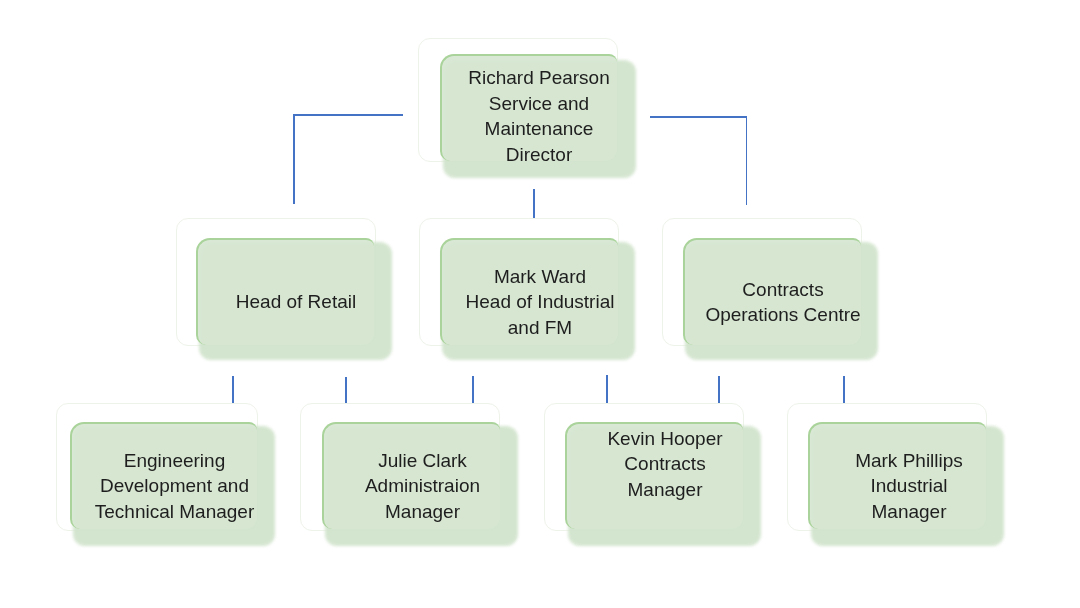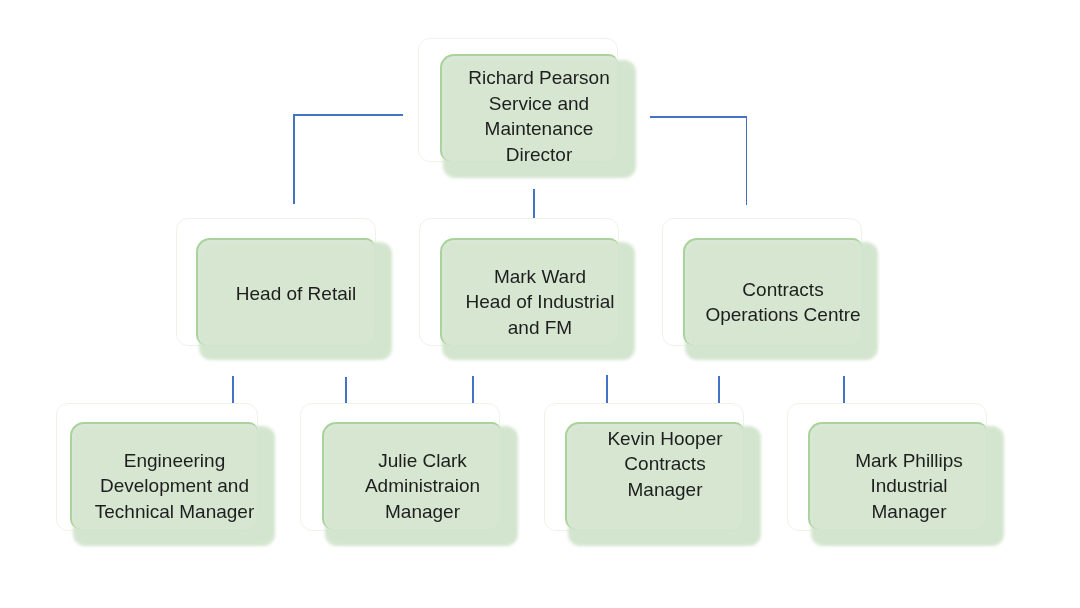--- a/index.html
+++ b/index.html
@@ -85,21 +85,21 @@
     <div class="label" style="left:430px; top:64px; width:218px; height:104px;">Richard Pearson
 Service and
 Maintenance
 Director</div>
   </div>
 
   <div class="node" style="left:0; top:0;">
     <div class="outline" style="left:176px; top:218px; width:198px; height:126px;"></div>
     <div class="shadow" style="left:199px; top:242px; width:193px; height:118px;"></div>
     <div class="card" style="left:196px; top:238px; width:178px; height:107px;"></div>
-    <div class="label" style="left:196px; top:230px; width:200px; height:128px;text-align:right;">Head of Retail</div>
+    <div class="label" style="left:196px; top:238px; width:200px; height:128px;text-align:right;">Head of Retail</div>
   </div>
 
   <div class="node" style="left:0; top:0;">
     <div class="outline" style="left:419px; top:218px; width:198px; height:126px;"></div>
     <div class="shadow" style="left:442px; top:242px; width:193px; height:118px;"></div>
     <div class="card" style="left:440px; top:238px; width:178px; height:107px;"></div>
     <div class="label" style="left:425px; top:238px; width:230px; height:128px;">Mark Ward
 Head of Industrial
 and FM</div>
   </div>

